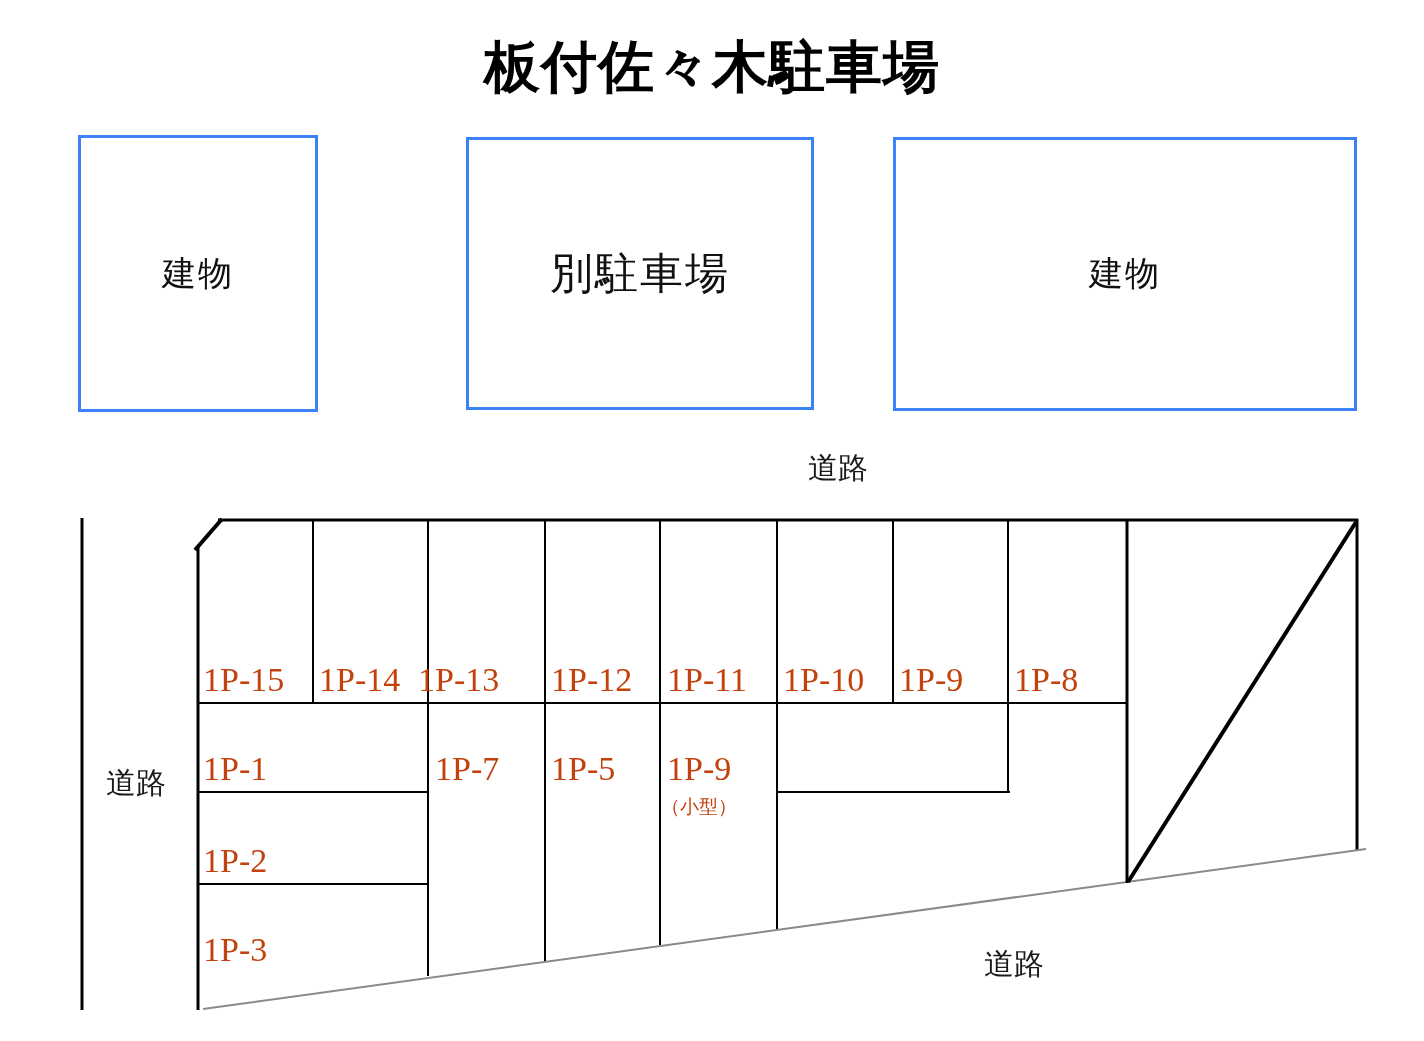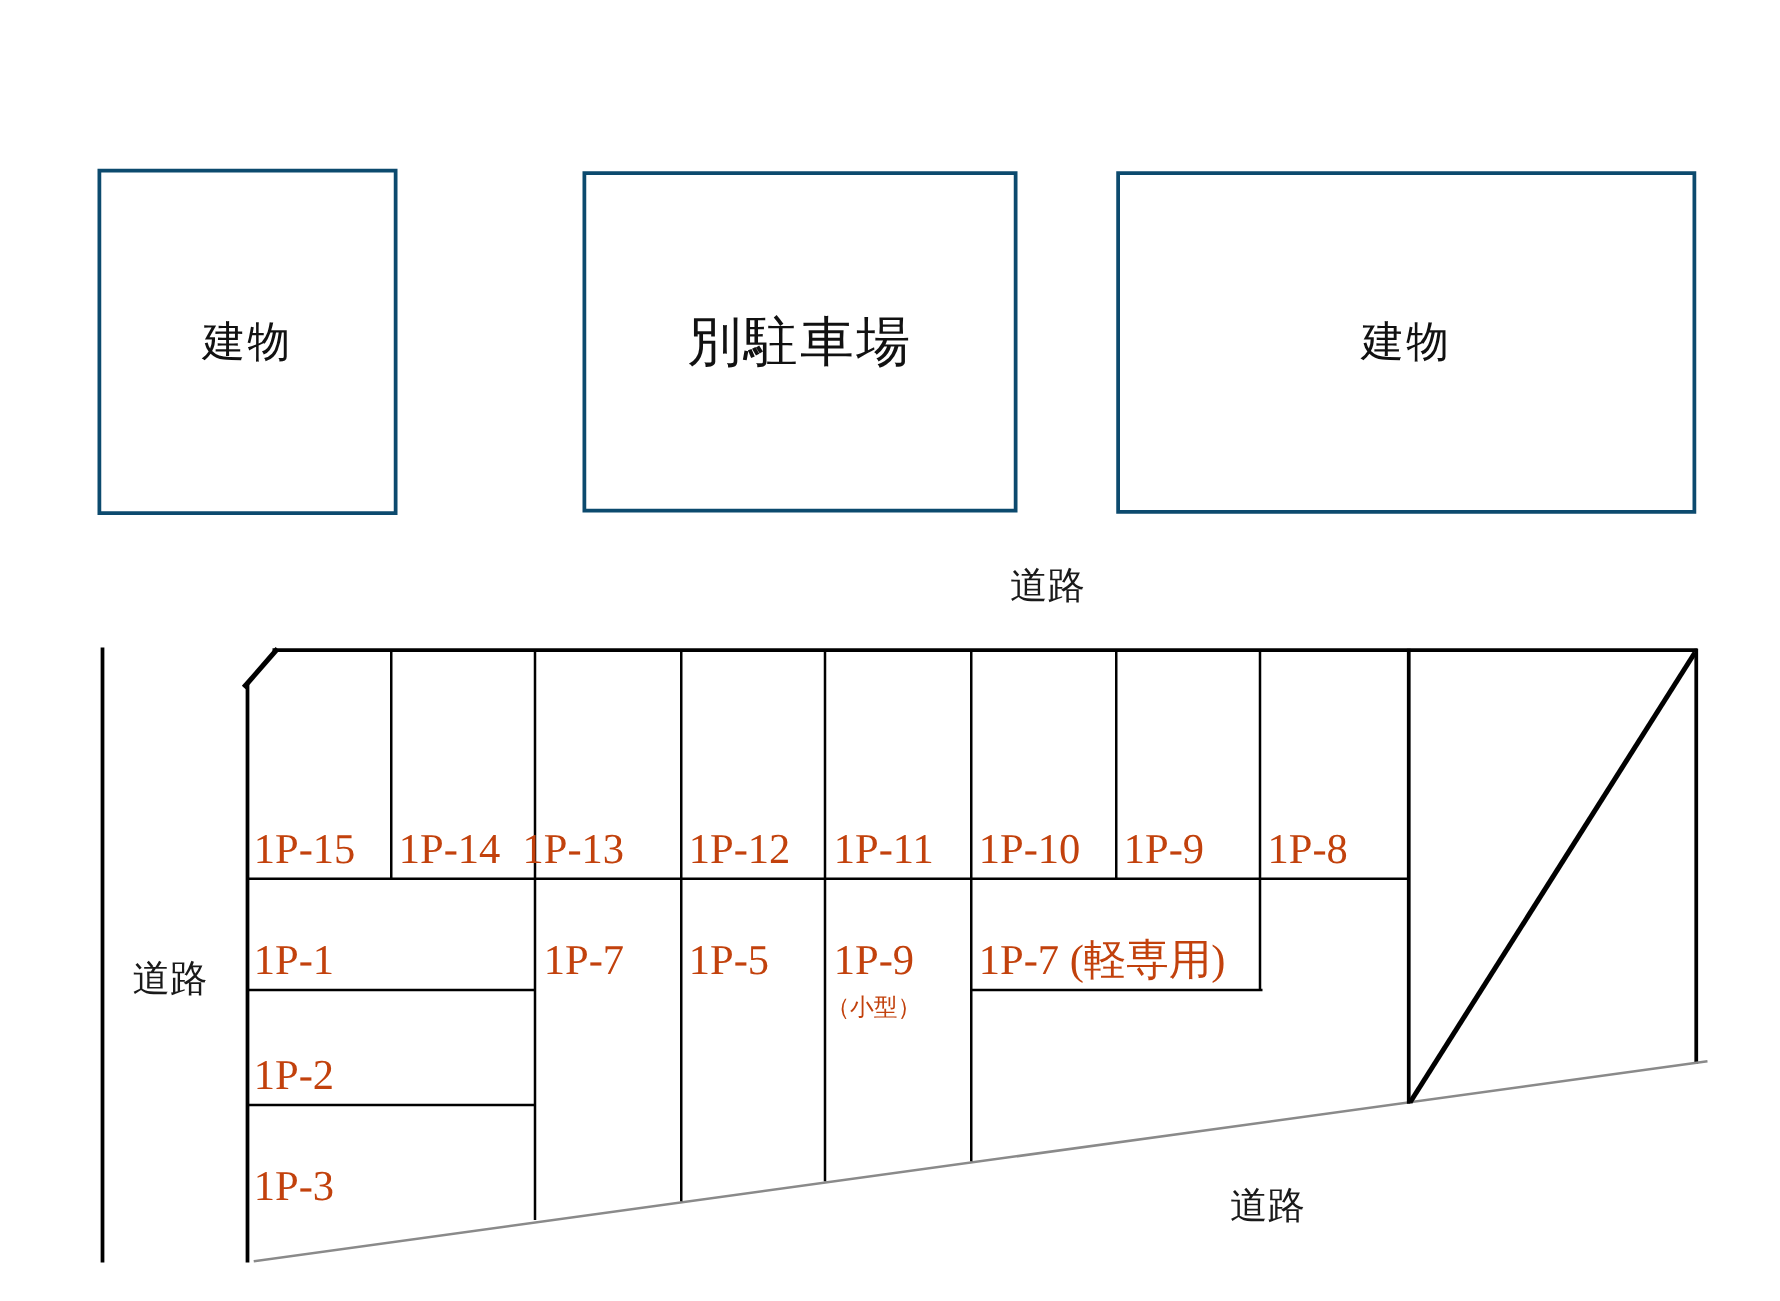--- a/index.html
+++ b/index.html
@@ -16,21 +16,21 @@
   .title {
     position: absolute; left: 0; top: 30px; width: 100%;
     text-align: center;
     font-family: "Liberation Sans", "DejaVu Sans", sans-serif;
     font-size: 56px; font-weight: 600; color: #000;
     letter-spacing: 1px;
   }
 
   .box {
     position: absolute;
-    border: 3px solid #0c4a6e;
+    border: 3px solid #3b82f6;
     box-sizing: border-box;
     display: flex; align-items: center; justify-content: center;
     background: #fff;
   }
   .box .box-label { letter-spacing: 2px; }
   .box.b-left  { left: 78px;  top: 135px; width: 240px; height: 277px; font-size: 34px; }
   .box.b-mid   { left: 430px; top: 137px; width: 348px; height: 273px; font-size: 43px; margin-left: 36px; }
   .box.b-right { left: 893px; top: 137px; width: 464px; height: 274px; font-size: 34px; }
 
   .road-label {
@@ -50,20 +50,21 @@
   }
   .space-sub { font-size: 19px; }
 
   svg.diagram { position: absolute; left: 0; top: 0; }
 </style>
 </head>
 <body>
 
 <div class="page">
 
+  <div class="title">板付佐々木駐車場</div>
 
   <div class="box b-left">
     <span class="box-label">建物</span>
   </div>
   <div class="box b-mid">
     <span class="box-label">別駐車場</span>
   </div>
   <div class="box b-right">
     <span class="box-label">建物</span>
   </div>
@@ -106,18 +107,17 @@
   <div class="space" style="left:667px; top:663px;">1P-11</div>
   <div class="space" style="left:783px; top:663px;">1P-10</div>
   <div class="space" style="left:899px; top:663px;">1P-9</div>
   <div class="space" style="left:1014px; top:663px;">1P-8</div>
 
   <div class="space" style="left:203px; top:752px;">1P-1</div>
   <div class="space" style="left:435px; top:752px;">1P-7</div>
   <div class="space" style="left:551px; top:752px;">1P-5</div>
   <div class="space" style="left:667px; top:752px;">1P-9</div>
   <div class="space space-sub" style="left:661px; top:797px;">（小型）</div>
-  <div class="space" style="left:783px; top:752px;">1P-7 (軽専用)</div>
 
   <div class="space" style="left:203px; top:844px;">1P-2</div>
   <div class="space" style="left:203px; top:933px;">1P-3</div>
 
 </div>
 
 </body></html>

